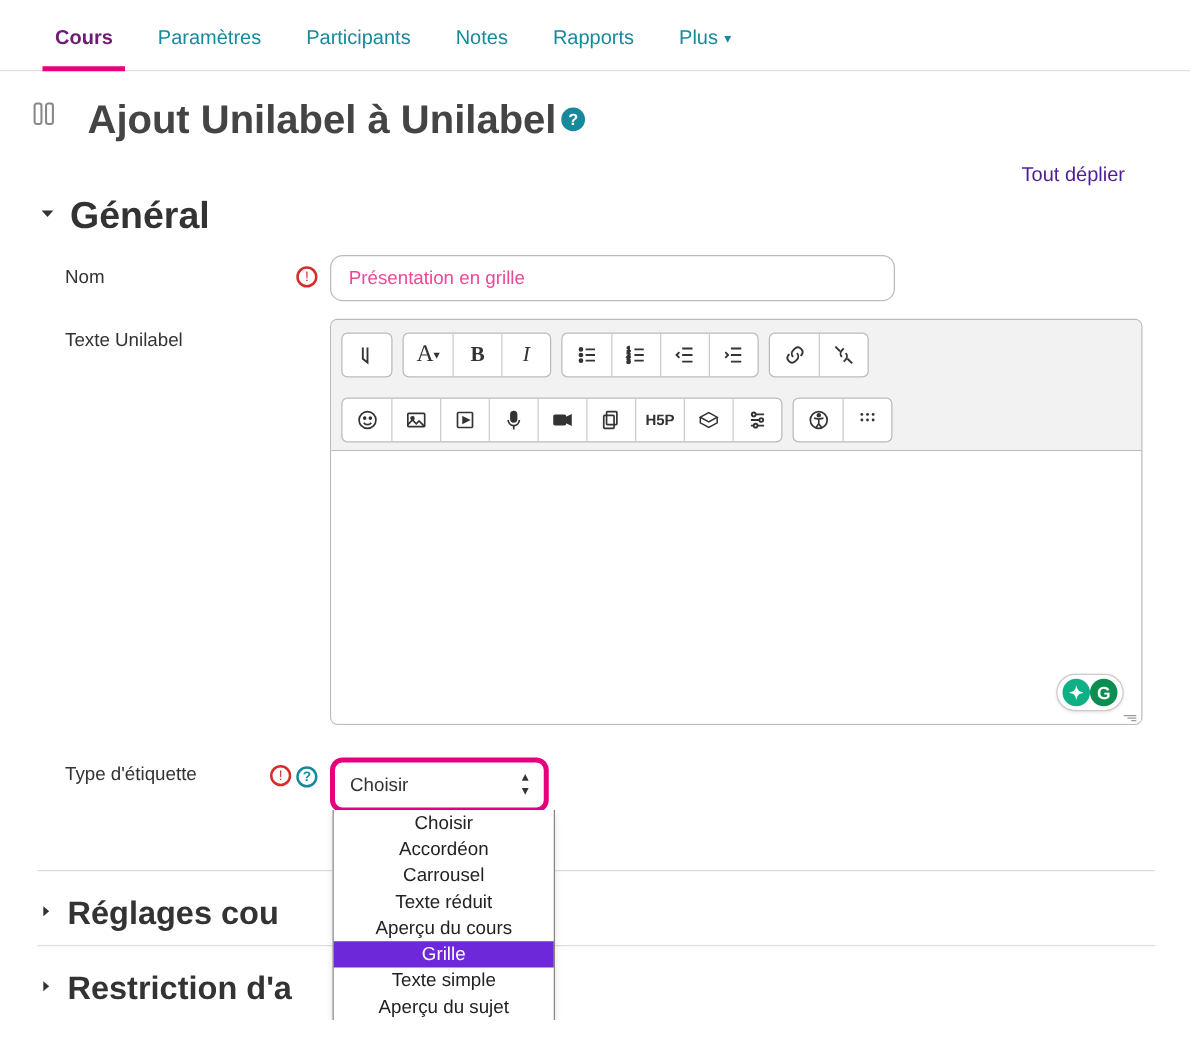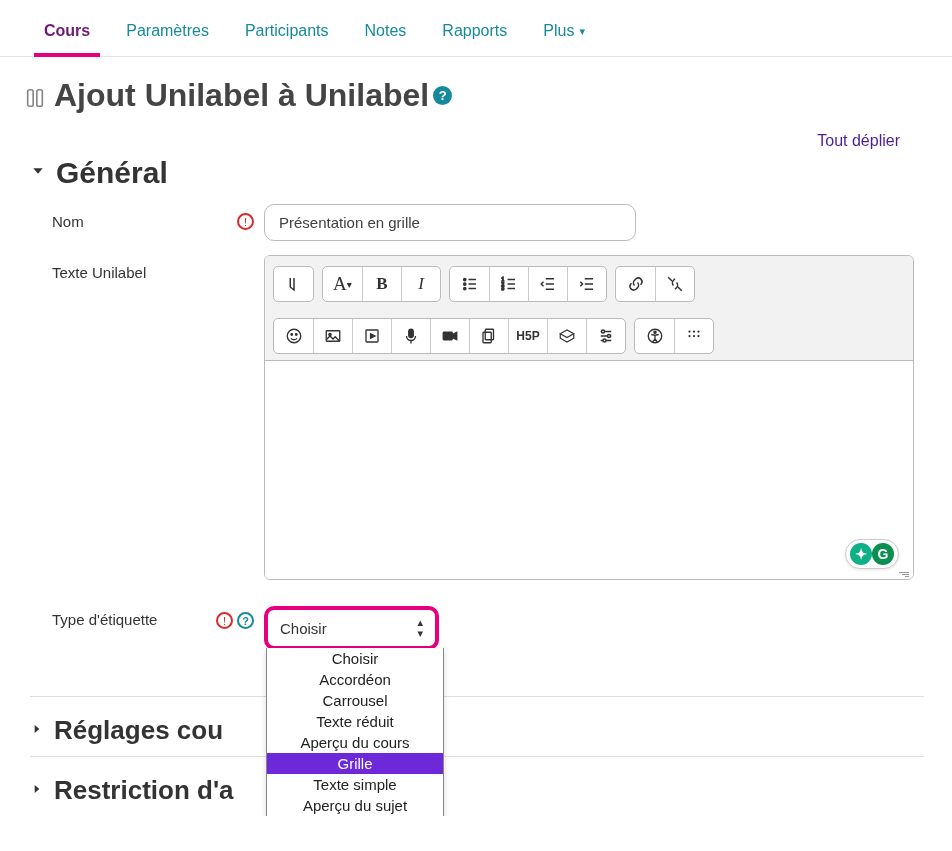--- a/index.html
+++ b/index.html
@@ -29,37 +29,37 @@
   }
   .tab.link { color: #168a9c; font-weight:500; }
   .tab.active::after {
     content: '';
     position:absolute;
     left:-10px; right:-10px; bottom:-1px;
     height:4px; background:#e6007d;
   }
   .tab .caret { font-size:11px; vertical-align:middle; margin-left:2px;}
   .main { padding: 20px 28px 0 24px; }
-  .title-row { display:flex; align-items:flex-end; gap:8px; margin-bottom:6px;}
+  .title-row { display:flex; align-items:flex-start; gap:24px; margin-bottom:6px;}
   .title-icon { color:#888; font-size:20px; margin-top:3px; }
   h1 { font-size:32px; font-weight:700; color:#444; margin:0; display:flex; align-items:center;}
   .help-circ { display:inline-block; width:19px;height:19px; border-radius:50%;background:#168a9c;color:#fff; font-size:13px; font-weight:700; text-align:center; line-height:19px; margin-left:4px;}
   .expand-all { text-align:right; margin: 18px 24px 6px 0; }
   .expand-all a { color:#4c1d95; text-decoration:none; font-size:16px;}
   .section-hdr { display:flex; align-items:center; gap:10px; margin: 6px 0 14px 6px; cursor:pointer;}
   .section-hdr .chev { font-size:16px; color:#333; width:16px; text-align:center;}
   .section-hdr h2 { font-size:30px; font-weight:600; color:#333; margin:0;}
   .field-row { display:flex; align-items:flex-start; margin: 8px 0 14px 28px; }
   .field-label { width: 160px; padding-top:8px; font-size:15px; color:#333; display:flex; align-items:flex-start; gap:6px; line-height:1.3;}
   .field-icons-col { width:52px; display:flex; justify-content:flex-end; align-items:center; gap:4px; padding-top:8px; padding-right:10px;}
   .req-icon { color:#d72c2c; font-size:15px; }
   .help-icon { color:#168a9c; font-size:17px; font-weight:bold; }
   .circle-icn{display:inline-block;width:17px;height:17px;border:2px solid currentColor;border-radius:50%;font-size:11px;line-height:14px;text-align:center;}
   .field-ctrl { flex:1; }
-  input.txt { width: 372px; padding: 9px 14px; font-size:15px; border:1.5px solid #bbb; border-radius:10px; color:#404040;}
+  input.txt { width: 452px; padding: 9px 14px; font-size:15px; border:1.5px solid #bbb; border-radius:10px; color:#ec4899;}
   .editor-wrap { width: 650px; border:1.5px solid #bbb; border-radius:6px; overflow:hidden; position:relative;}
   .editor-toolbar { background:#f2f2f2; padding: 10px 8px 6px 8px; display:flex; flex-wrap:wrap; gap:8px; border-bottom:1.5px solid #bbb;}
   .tb-group { display:flex; border:1.5px solid #bbb; border-radius:5px; overflow:hidden; background:#fff;}
   .tb-btn { width:39px; height:34px; display:flex; align-items:center; justify-content:center; font-size:17px; color:#333; border-left:1px solid #ccc; cursor:pointer; font-family: Georgia, serif;}
   .tb-btn:first-child { border-left:none;}
   .tb-btn svg { width:18px; height:18px; }
   .editor-body { min-height:218px; background:#fff; position:relative;}
   .resize-grip { position:absolute; right:2px; bottom:0; width:20px;height:14px; display:flex; flex-direction:column; align-items:flex-end; justify-content:flex-end; gap:1px; padding:2px;}
   .resize-grip span{display:block;height:1px;background:#999;}
   .float-badges{ position:absolute; right:14px; bottom:10px; display:flex; gap:0; background:#fff; border:1px solid #ccc; border-radius:20px; padding:3px 4px; box-shadow:0 1px 3px rgba(0,0,0,.1);}

